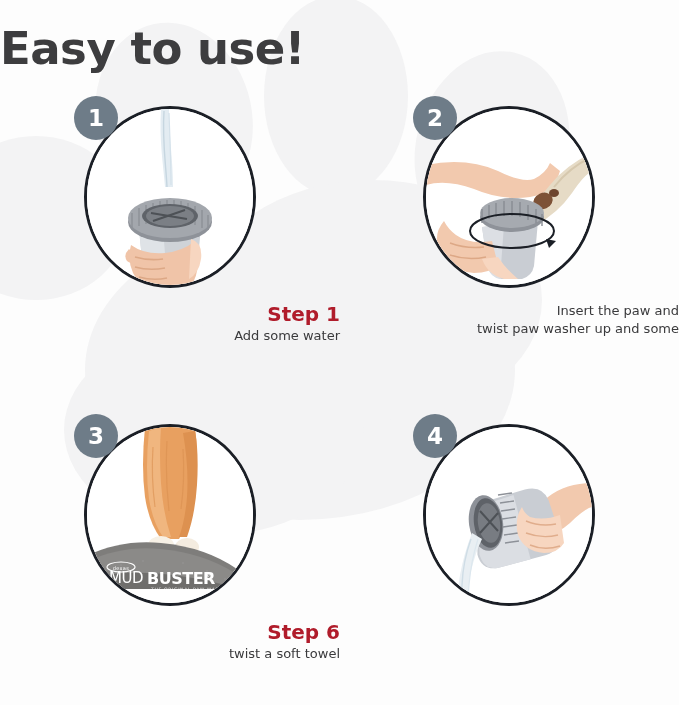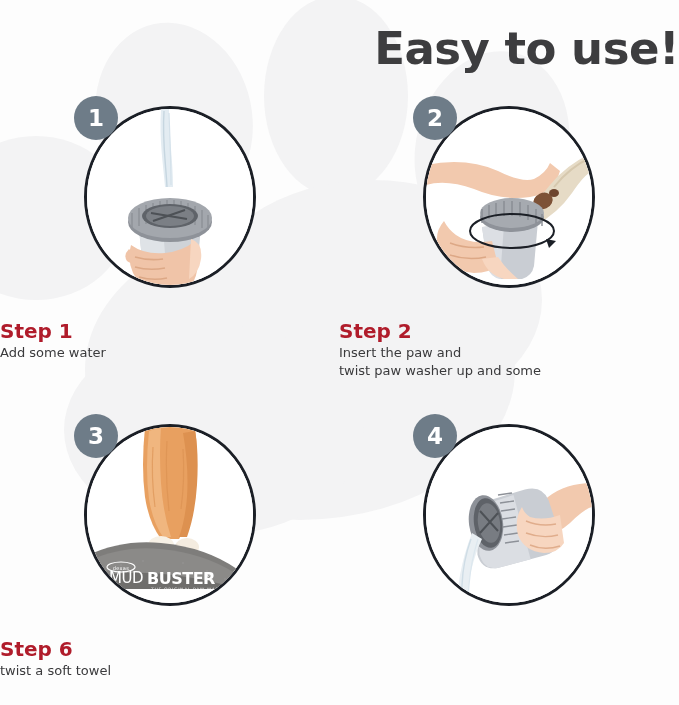--- a/index.html
+++ b/index.html
@@ -11,21 +11,21 @@
     position:relative;
   }
   #root{position:absolute;inset:0;}
 
   
   .watermark{position:absolute;inset:0;z-index:0;pointer-events:none;}
 
   
   .title{
     position:absolute;top:22px;left:0;width:679px;
-    text-align:right;
+    text-align:left;
     font-size:45px;
     font-weight:bold;
     letter-spacing:-0.5px;
     color:#3d3d3f;
     z-index:3;
     font-family:"DejaVu Sans","Liberation Sans",sans-serif;
   }
 
   
   .grid{position:absolute;top:96px;left:0;width:679px;z-index:2;}
@@ -60,22 +60,22 @@
     color:#ffffff;
     font-size:23px;
     font-weight:bold;
     display:flex;align-items:center;justify-content:center;
     z-index:4;
     font-family:"DejaVu Sans","Liberation Sans",sans-serif;
   }
 
   .caption{
     width:340px;
-    text-align:left;
-    margin-top:23px;
+    text-align:right;
+    margin-top:6px;
   }
   .step-label{
     font-size:20px;
     font-weight:bold;
     color:#b01c2b;
     line-height:1.25;
     font-family:"DejaVu Sans","Liberation Sans",sans-serif;
   }
   .step-desc{
     font-size:13px;
@@ -194,21 +194,20 @@
             </g>
             <path d="M56 150 Q62 166 78 170 L92 170 Q80 160 72 148 Z" fill="#f7d6c0"></path>
 
             <ellipse cx="86" cy="122" rx="42" ry="17" fill="none" stroke="#1b1f26" stroke-width="2"></ellipse>
             <path d="M120 130 l10 2 l-7 7 z" fill="#1b1f26"></path>
           </svg>
         </div>
         <div class="badge">2</div>
       </div>
       <div class="caption">
-        <div class="step-label">Step 2</div>
         <div class="step-desc">Insert the paw and</div>
         <div class="step-desc">twist paw washer up and some</div>
       </div>
     </div>
 
     <div class="step step-r2 col-l">
       <div class="photo-wrap">
         <div class="photo-ring">
           <svg width="166" height="176" viewBox="0 0 166 176">
             <rect width="166" height="176" fill="#ffffff"></rect>

